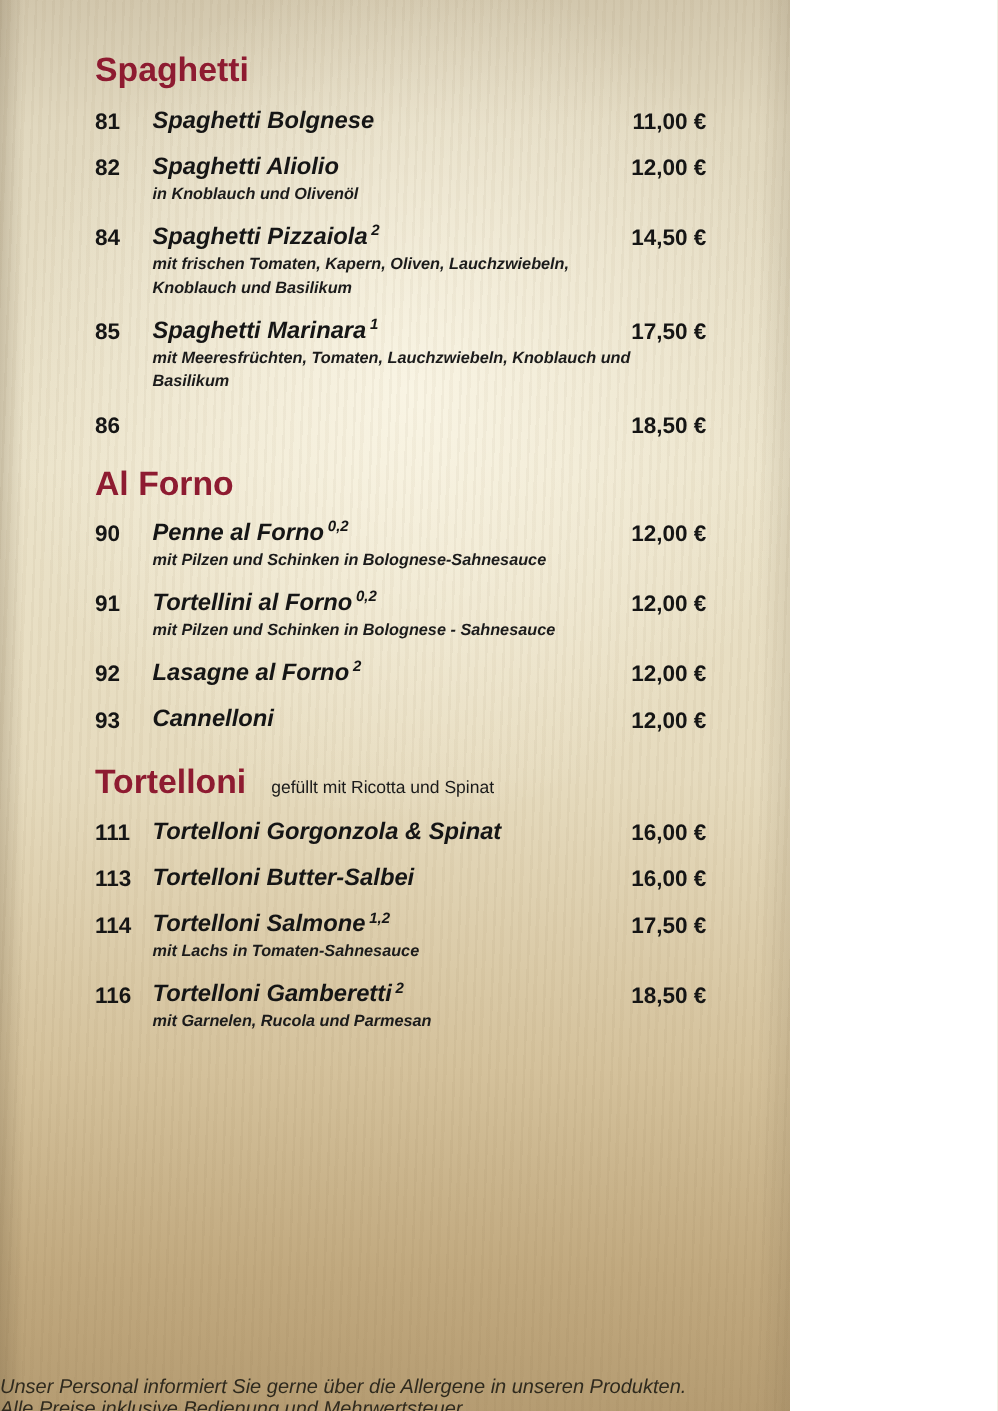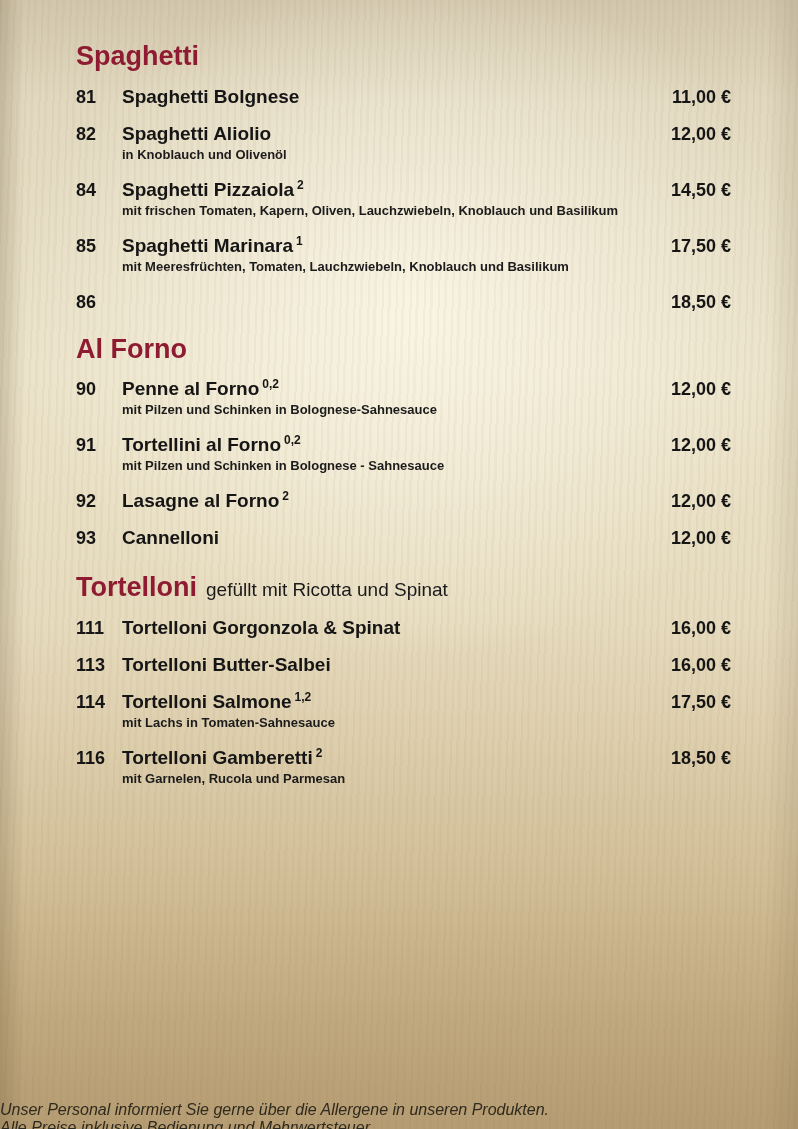--- a/index.html
+++ b/index.html
@@ -3,21 +3,21 @@
 <meta charset="utf-8">
 <style>
   html, body { margin: 0; padding: 0; }
   body {
     width: 798px; height: 1129px;
     font-family: "Liberation Sans", sans-serif;
     overflow: hidden;
   }
   .page {
     position: relative;
-    width: 798px; height: 1129px;
+    width: 632px; height: 1129px;
     box-sizing: border-box;
     padding: 42px 67px 0 76px;
     color: #151515;
     background-color: #e5dcc2;
     background-image:
       linear-gradient(90deg, rgba(96,78,50,0.22) 0, rgba(96,78,50,0) 3%, rgba(96,78,50,0) 96%, rgba(96,78,50,0.12) 100%),
       repeating-linear-gradient(92deg, rgba(112,88,52,0.05) 0 2px, rgba(0,0,0,0) 2px 6px, rgba(139,113,72,0.05) 6px 9px, rgba(0,0,0,0) 9px 14px),
       radial-gradient(ellipse 70% 42% at 52% 28%, rgba(252,248,233,0.85), rgba(252,248,233,0) 72%),
       linear-gradient(180deg, #d2c7ad 0%, #e1d8bf 9%, #ebe3ca 33%, #e6dbbe 55%, #d4c19b 76%, #c1a97f 90%, #b59c72 100%);
   }
@@ -26,36 +26,36 @@
     font-size: 27px;
     line-height: 1.1;
     font-weight: bold;
     color: #8e1b31;
   }
   h2.spaced { margin-top: 22px; }
   h2.spaced-more { margin-top: 24px; }
   .h-sub {
     color: #1a1a1a;
     font-weight: normal;
-    font-size: 19px;
-    margin-left: 9px;
+    font-size: 14px;
+    margin-left: 20px;
   }
   .item {
     display: flex;
     align-items: flex-start;
     margin-bottom: 15px;
     justify-content: space-between;
   }
   .num {
     flex: 0 0 46px;
     font-size: 18px;
     font-weight: bold;
     line-height: 22px;
   }
-  .mid { flex: 1 1 auto; min-width: 0; }
+  .mid { flex: 1 1 auto; min-width: 0; font-style: italic; }
   .nm {
     font-size: 19px;
     font-weight: bold;
     line-height: 22px;
   }
   .sup {
     font-size: 12px;
     font-weight: bold;
     position: relative;
     top: -7px;

